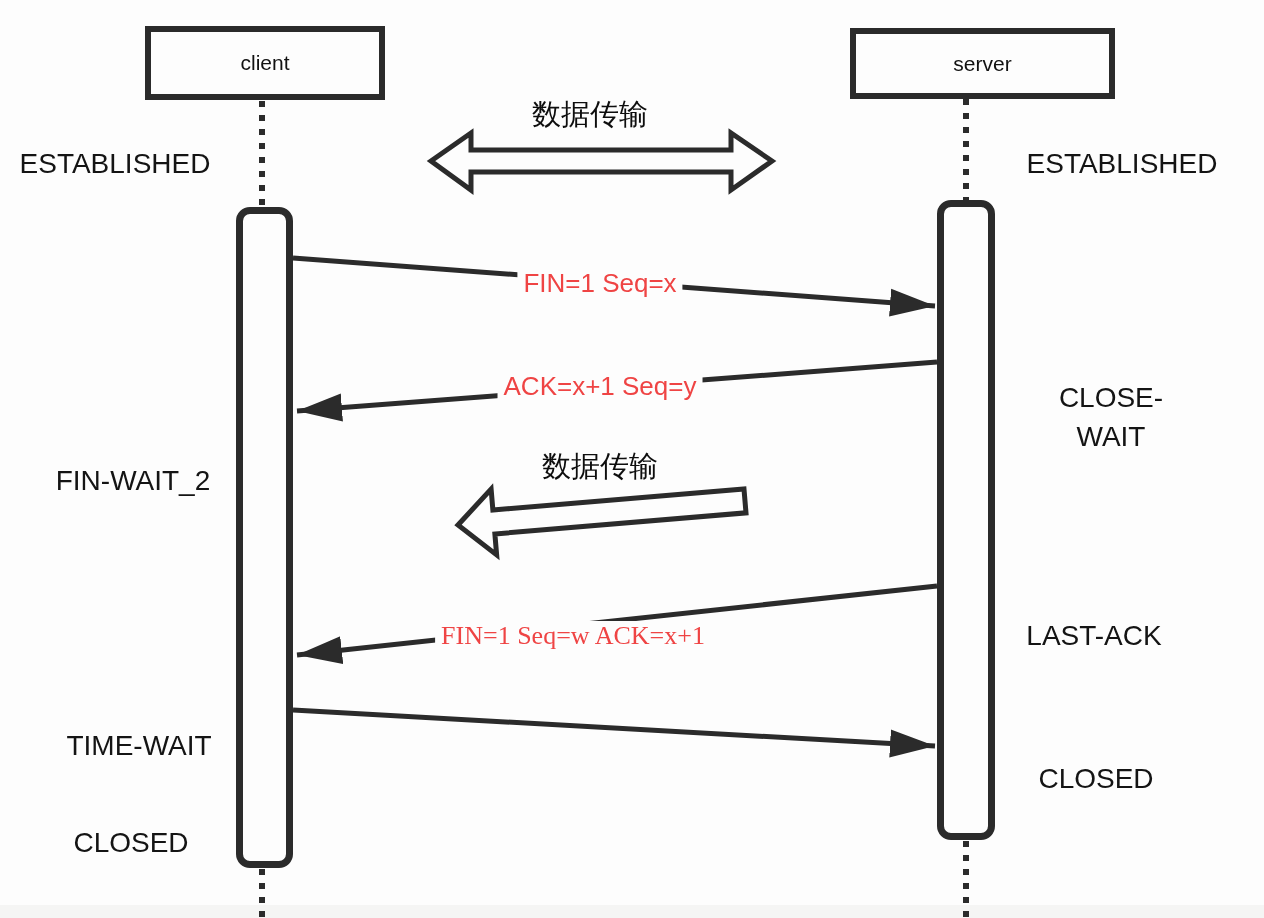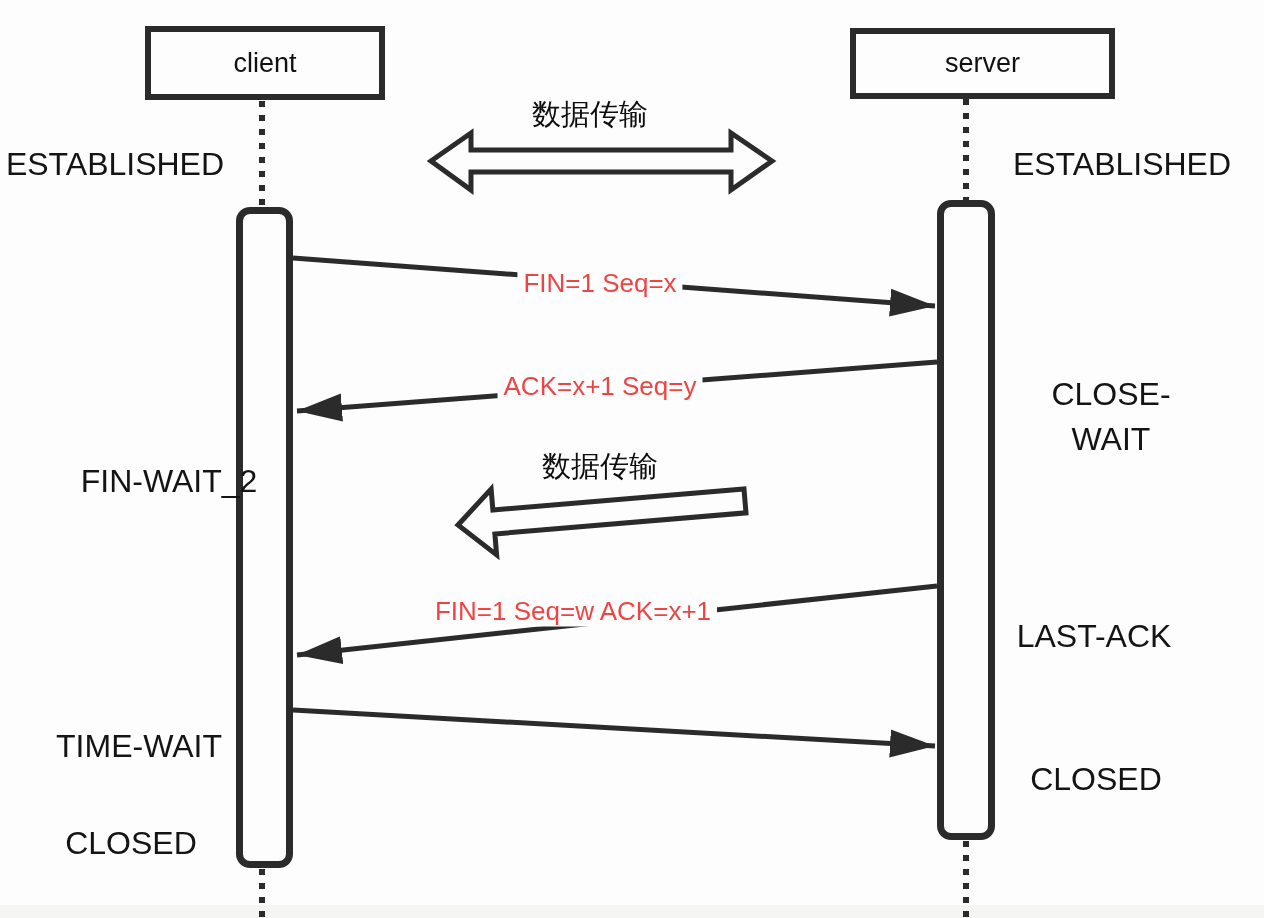--- a/index.html
+++ b/index.html
@@ -23,21 +23,21 @@
     z-index: 1;
   }
   
   .actor-box {
     position: absolute;
     border: 6px solid #2b2b2b;
     background: #fdfdfd;
     display: flex;
     align-items: center;
     justify-content: center;
-    font-size: 27px;
+    font-size: 21px;
     color: #111;
     z-index: 2;
     box-sizing: border-box;
   }
   
   .activation-bar {
     position: absolute;
     border: 7px solid #2b2b2b;
     border-radius: 14px;
     background: #fdfdfd;
@@ -47,21 +47,21 @@
   
   #arrows {
     position: absolute;
     left: 0; top: 0;
     z-index: 3;
   }
   
   .state-label {
     position: absolute;
     transform: translate(-50%, -50%);
-    font-size: 32px;
+    font-size: 28px;
     white-space: pre-line;
     text-align: center;
     line-height: 1.4;
     color: #141414;
     z-index: 4;
   }
   .msg-label {
     position: absolute;
     transform: translate(-50%, -50%);
     font-size: 26px;
@@ -128,24 +128,24 @@
     <line x1="937" y1="362" x2="297" y2="411" stroke="#2b2b2b" stroke-width="5" marker-end="url(#ah)"></line>
     <line x1="937" y1="586" x2="297" y2="655" stroke="#2b2b2b" stroke-width="5" marker-end="url(#ah)"></line>
     <line x1="293" y1="710" x2="935" y2="746" stroke="#2b2b2b" stroke-width="5" marker-end="url(#ah)"></line>
   </svg>
 
   <div class="cn-label" style="left:590px; top:115px;">数据传输</div>
   <div class="cn-label" style="left:600px; top:467px;">数据传输</div>
 
   <div class="msg-label" style="left:600px; top:283px;">FIN=1 Seq=x</div>
   <div class="msg-label" style="left:600px; top:386px;">ACK=x+1 Seq=y</div>
-  <div class="msg-label" style="left:573px; top:611px;">FIN=1 Seq=w ACK=x+1</div>
+  <div class="msg-label" style="left:573px; top:636px;font-family:Liberation Serif, serif;">FIN=1 Seq=w ACK=x+1</div>
 
   <div class="state-label" style="left:115px; top:164px;">ESTABLISHED</div>
-  <div class="state-label" style="left:133px; top:481px;margin-left:36px;">FIN-WAIT_2</div>
+  <div class="state-label" style="left:133px; top:481px;">FIN-WAIT_2</div>
   <div class="state-label" style="left:139px; top:746px;">TIME-WAIT</div>
   <div class="state-label" style="left:131px; top:843px;">CLOSED</div>
 
   <div class="state-label" style="left:1122px; top:164px;">ESTABLISHED</div>
   <div class="state-label" style="left:1111px; top:417px;">CLOSE-WAIT</div>
   <div class="state-label" style="left:1094px; top:636px;">LAST-ACK</div>
   <div class="state-label" style="left:1096px; top:779px;">CLOSED</div>
 
 </div>
 

